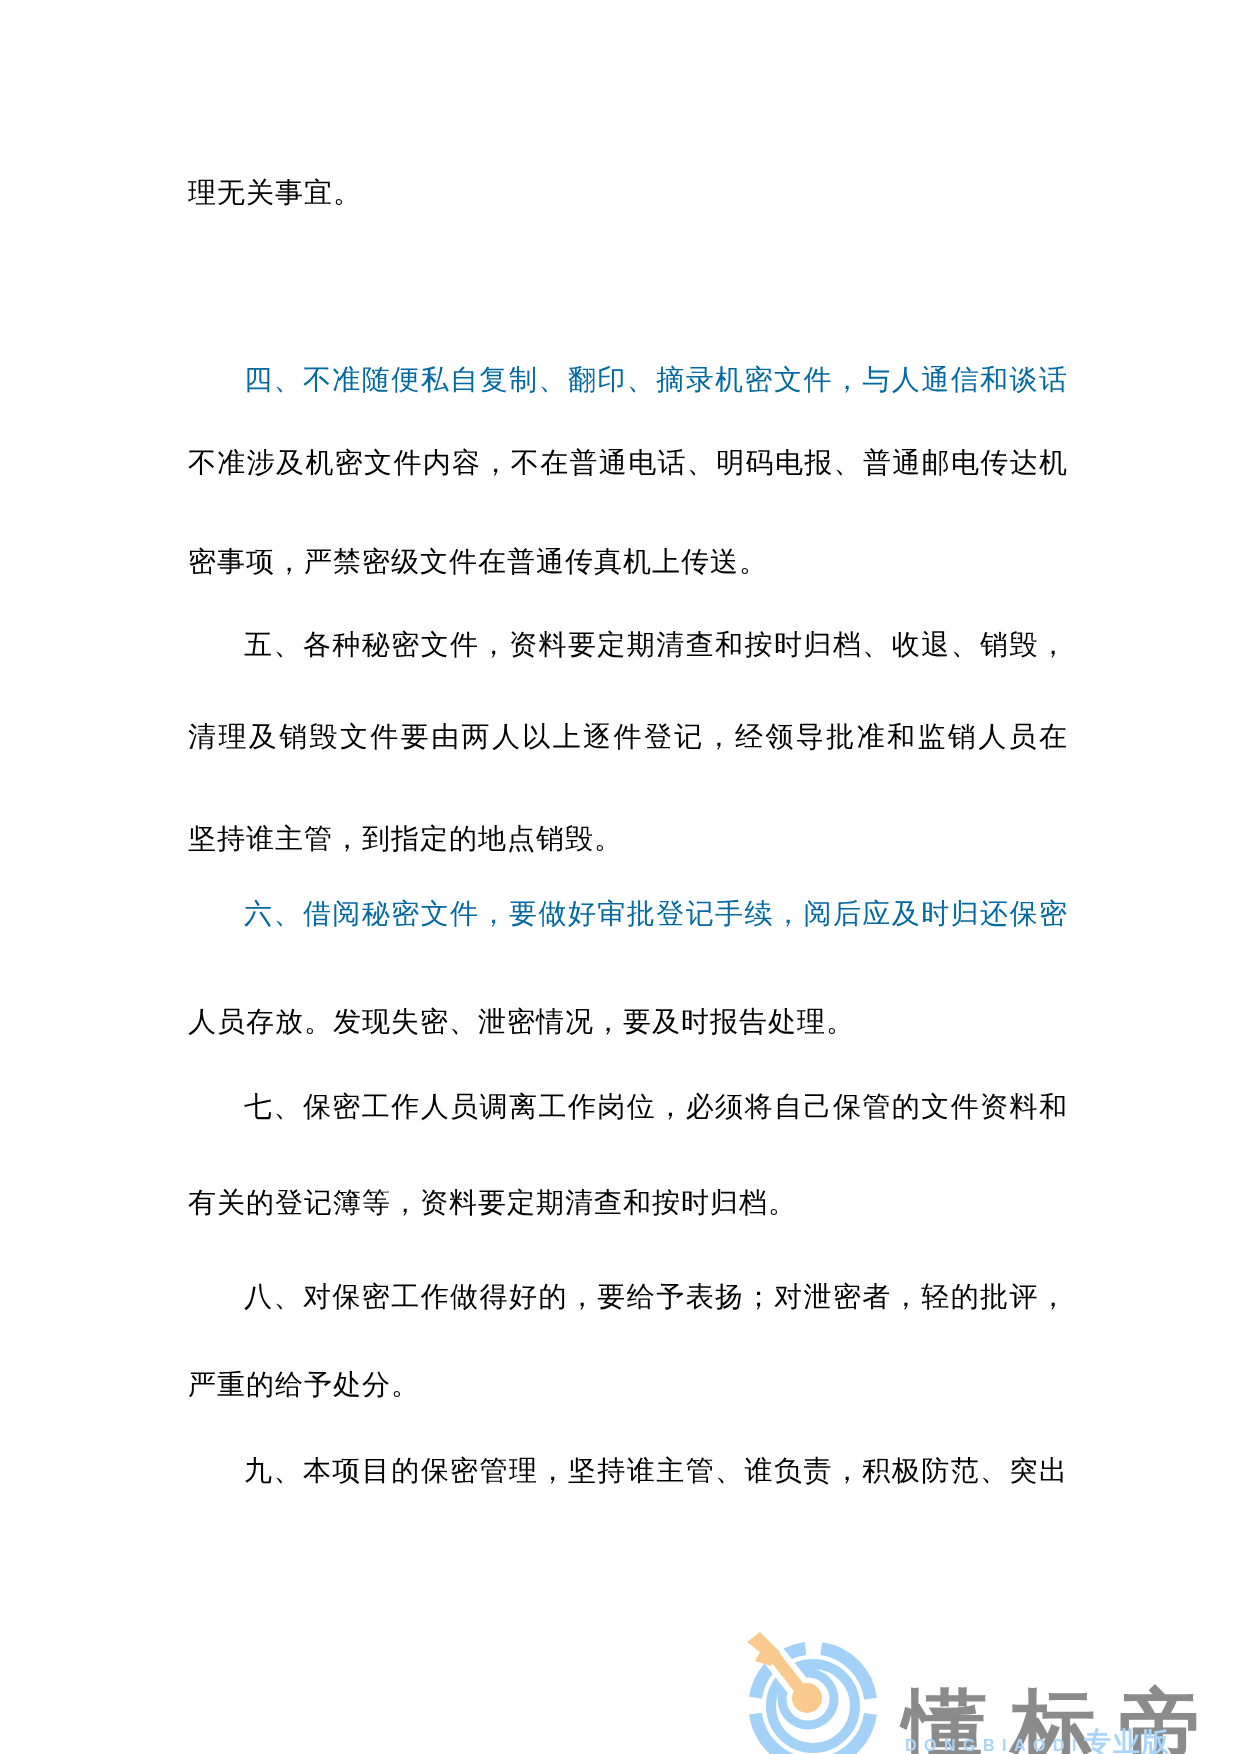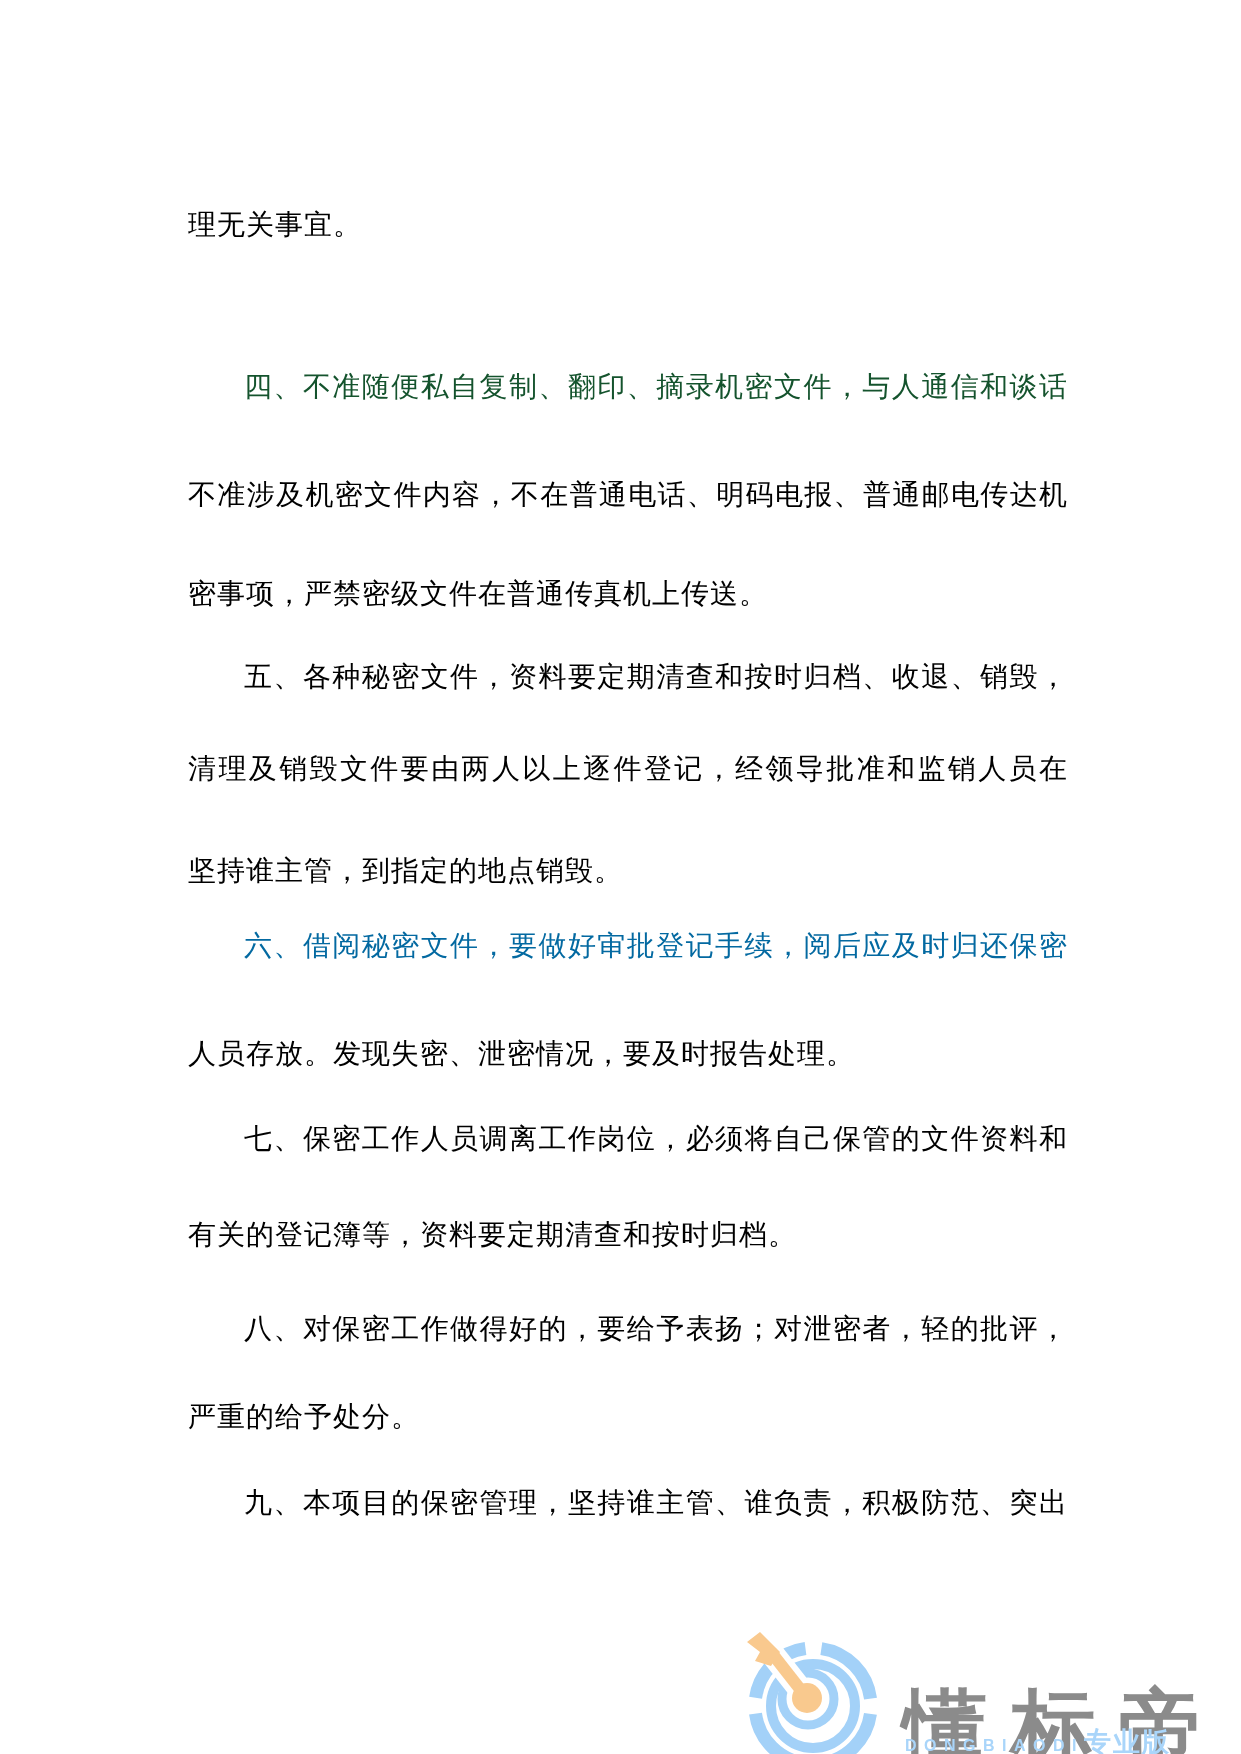--- a/index.html
+++ b/index.html
@@ -15,21 +15,20 @@
     font-family: "Liberation Sans", "DejaVu Sans", sans-serif;
   }
   .page {
     position: absolute;
     inset: 0;
     background: #ffffff;
   }
   .doc-body {
     position: absolute;
     inset: 0;
-    margin-top: 32px;
   }
   .line {
     position: absolute;
     left: 188px;
     width: 880px;
     height: 30px;
     line-height: 30px;
     font-size: 28px;
     font-weight: 400;
     color: #000000;
@@ -88,21 +87,21 @@
     letter-spacing: 2px;
   }
 </style>
 </head>
 <body>
 
 <div class="page">
 
   <div class="doc-body" id="doc-lines">
       <div class="line" style="top: 178px; color: rgb(0, 0, 0);">理无关事宜。</div>
-      <div class="line indent fill" style="top: 340px; color: #14532d;">四、不准随便私自复制、翻印、摘录机密文件，与人通信和谈话</div>
+      <div class="line indent fill" style="top: 365px; color: #0369a1;">四、不准随便私自复制、翻印、摘录机密文件，与人通信和谈话</div>
       <div class="line fill" style="top: 448px; color: rgb(0, 0, 0);">不准涉及机密文件内容，不在普通电话、明码电报、普通邮电传达机</div>
       <div class="line" style="top: 547px; color: rgb(0, 0, 0);">密事项，严禁密级文件在普通传真机上传送。</div>
       <div class="line indent fill" style="top: 630px; color: rgb(0, 0, 0);">五、各种秘密文件，资料要定期清查和按时归档、收退、销毁，</div>
       <div class="line fill" style="top: 722px; color: rgb(0, 0, 0);">清理及销毁文件要由两人以上逐件登记，经领导批准和监销人员在</div>
       <div class="line" style="top: 824px; color: rgb(0, 0, 0);">坚持谁主管，到指定的地点销毁。</div>
       <div class="line indent fill" style="top: 899px; color: #0369a1;">六、借阅秘密文件，要做好审批登记手续，阅后应及时归还保密</div>
       <div class="line" style="top: 1007px; color: rgb(0, 0, 0);">人员存放。发现失密、泄密情况，要及时报告处理。</div>
       <div class="line indent fill" style="top: 1092px; color: rgb(0, 0, 0);">七、保密工作人员调离工作岗位，必须将自己保管的文件资料和</div>
       <div class="line" style="top: 1188px; color: rgb(0, 0, 0);">有关的登记簿等，资料要定期清查和按时归档。</div>
       <div class="line indent fill" style="top: 1282px; color: rgb(0, 0, 0);">八、对保密工作做得好的，要给予表扬；对泄密者，轻的批评，</div>

